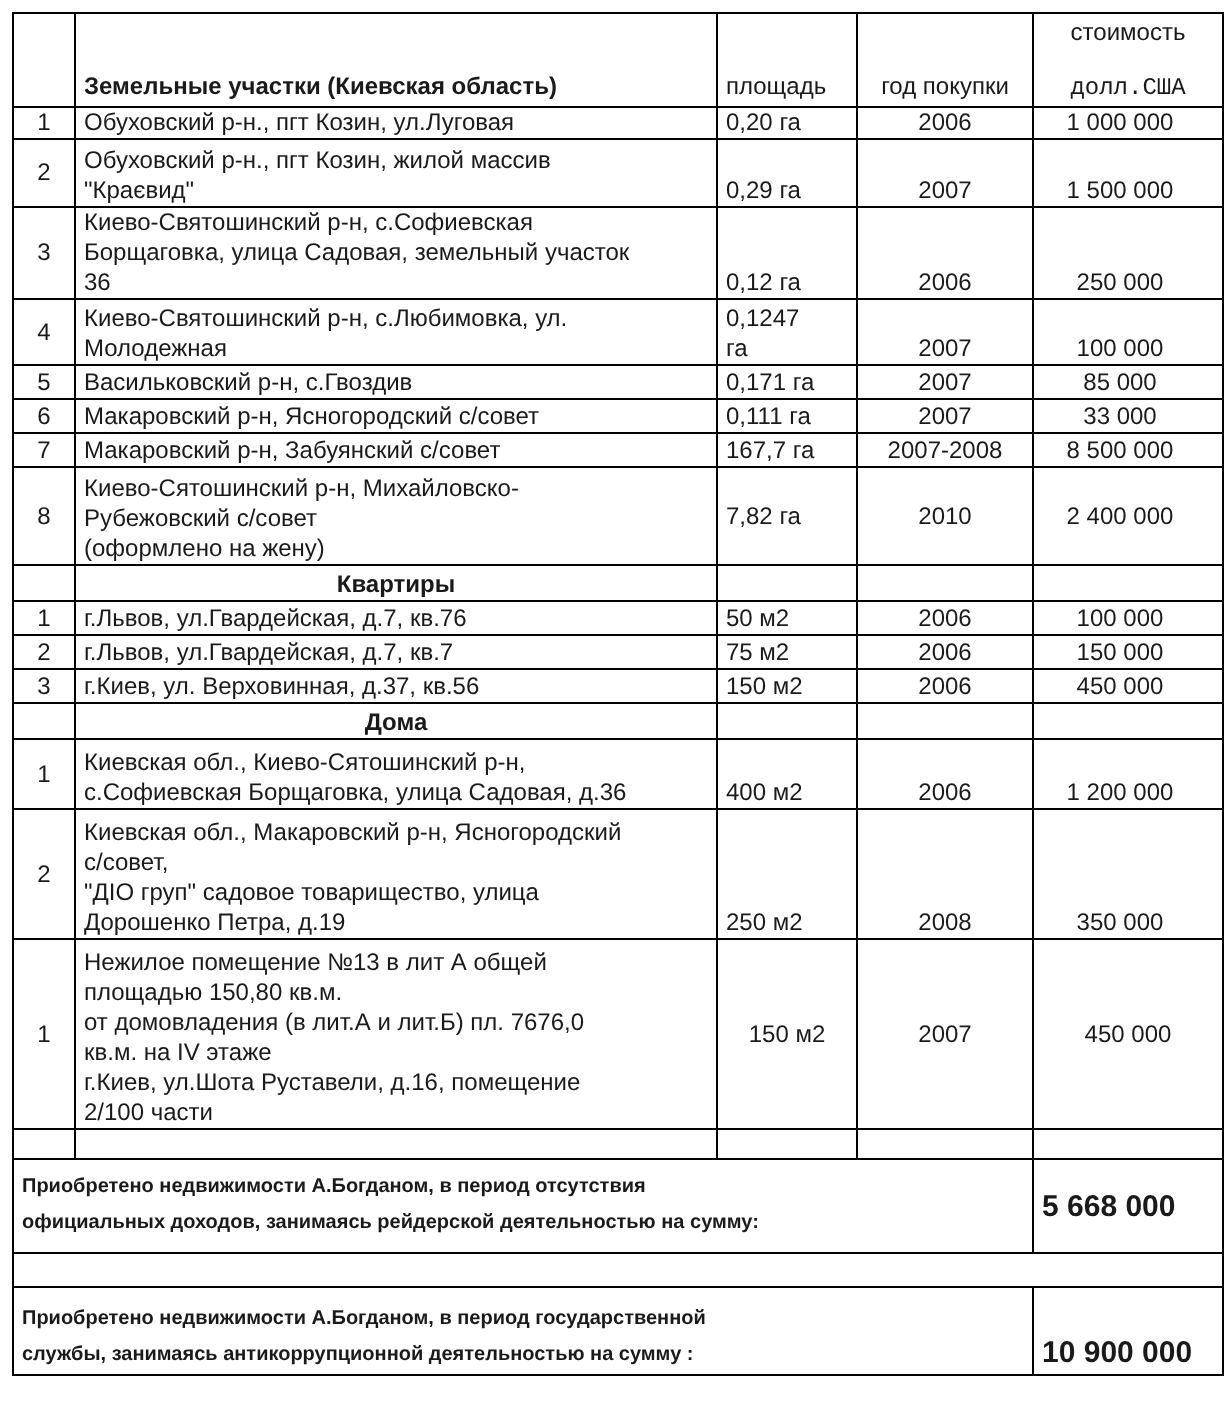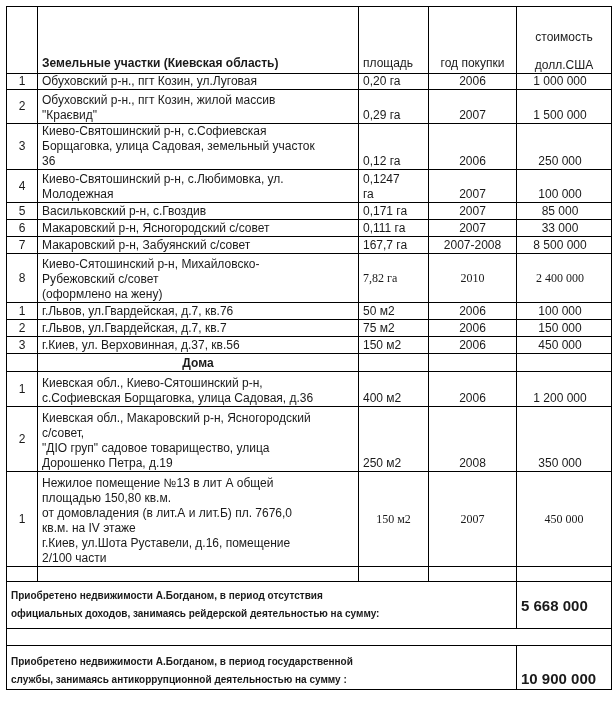--- a/index.html
+++ b/index.html
@@ -7,21 +7,21 @@
          font-family: "Liberation Sans", sans-serif; color: #1a1a1a; }
   table { position: absolute; left: 6px; top: 6px; border-collapse: collapse;
           table-layout: fixed; width: 605px; font-size: 12px; line-height: 15px; }
   td { border: 1px solid #000; padding: 0 4px; vertical-align: bottom; overflow: hidden; }
   td.num { text-align: center; vertical-align: middle; padding: 0; }
   td.c { text-align: center; }
   td.r { text-align: center; padding-right: 12px; }
   td.head { text-align: left; }
   .bold { font-weight: bold; }
   td.sec { text-align: center; font-weight: bold; }
-  td.mid { vertical-align: middle; font-family: Liberation Serif, serif; }
+  td.mid { vertical-align: middle; }
   td.tot { font-weight: bold; font-size: 10px; line-height: 18px; padding-left: 4px; }
   td.totv { font-weight: bold; text-align: left; font-size: 15px; }
   td.desc span { display: block; }
 </style>
 </head>
 <body>
 
 <table>
   <colgroup>
     <col style="width:31px">
@@ -30,22 +30,22 @@
     <col style="width:88px">
     <col style="width:95px">
   </colgroup>
   <tbody id="tbody">
     <tr style="height:47px">
       <td></td>
       <td class="head bold" style="padding-bottom:2px">Земельные участки (Киевская область)</td>
       <td style="padding-bottom:2px">площадь</td>
       <td class="c" style="padding-bottom:2px">год покупки</td>
       <td class="c" style="vertical-align:top; padding:0">
-        <div style="height:30px; line-height:18px;margin-top:21px;">стоимость</div>
-        <div style="line-height:15px;">долл.США</div>
+        <div style="height:30px; line-height:18px;">стоимость</div>
+        <div style="line-height:15px;font-family:Liberation Mono, monospace;">долл.США</div>
       </td>
     </tr>
   <tr style="height: 14px;">
         <td class="num">1</td>
         <td class="desc">
           <span>Обуховский р-н., пгт Козин, ул.Луговая</span>
         </td>
         <td>0,20 га</td>
         <td class="c">2006</td>
         <td class="r">1 000 000</td>
@@ -114,20 +114,27 @@
       <tr style="height: 49px;">
         <td class="num">8</td>
         <td class="desc">
           <span>Киево-Сятошинский р-н, Михайловско-</span>
           <span>Рубежовский с/совет</span>
           <span>(оформлено на жену)</span>
         </td>
         <td class="mid" style="vertical-align: middle;">7,82 га</td>
         <td class="c mid" style="vertical-align: middle;">2010</td>
         <td class="r mid" style="vertical-align: middle;">2 400 000</td>
+      </tr>
+      <tr style="height: 18px;">
+        <td></td>
+        <td class="sec">Квартиры</td>
+        <td></td>
+        <td></td>
+        <td></td>
       </tr>
       <tr style="height: 17px;">
         <td class="num">1</td>
         <td class="desc">
           <span>г.Львов, ул.Гвардейская, д.7, кв.76</span>
         </td>
         <td>50 м2</td>
         <td class="c">2006</td>
         <td class="r">100 000</td>
       </tr>

